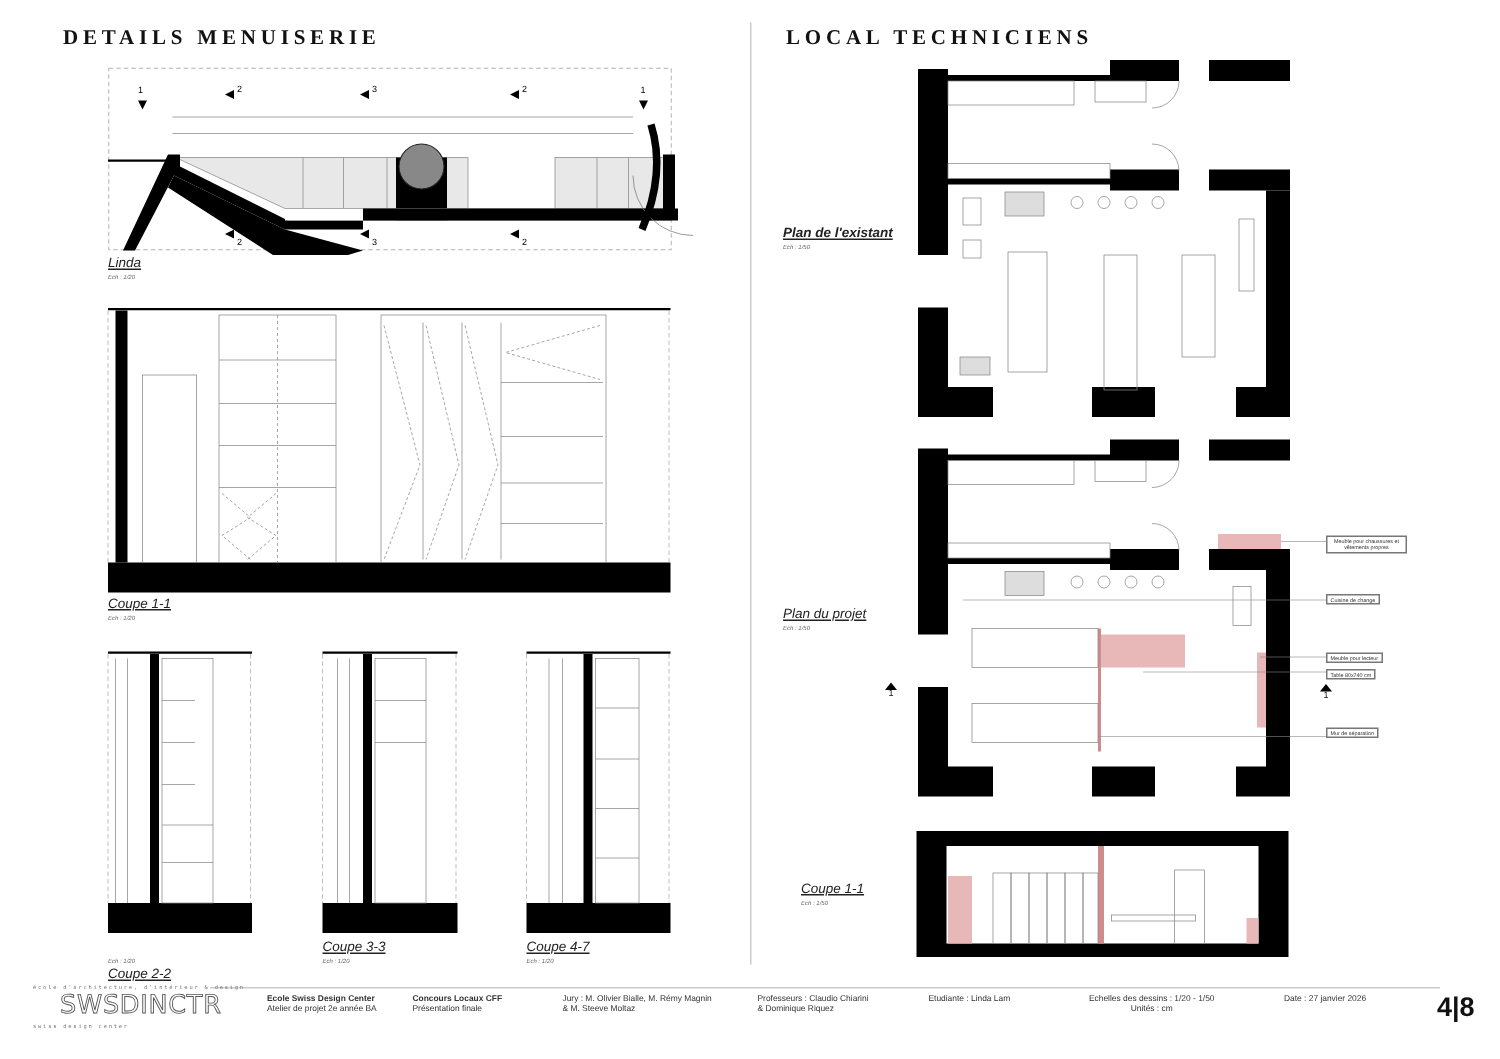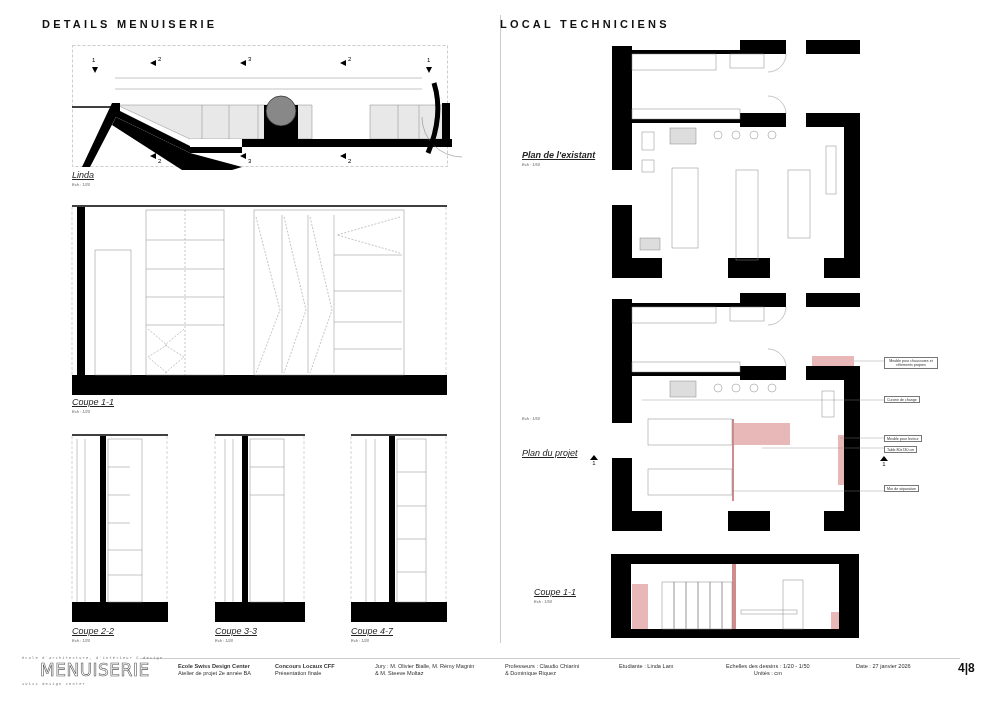--- a/index.html
+++ b/index.html
@@ -1,26 +1,26 @@
 <!DOCTYPE html>
 <html><head>
 <meta charset="utf-8">
 <style>
   html,body{margin:0;padding:0;background:#fff;}
   body{width:1000px;height:706px;position:relative;overflow:hidden;font-family:"Liberation Sans",sans-serif;color:#111;}
   .abs{position:absolute;}
-  .section-title{font-weight:bold;font-size:11px;letter-spacing:3.2px;}
+  .section-title{font-weight:bold;font-size:14px;letter-spacing:3.2px;font-family:Liberation Serif, serif;}
   .dwg-title{font-style:italic;font-size:9px;text-decoration:underline;color:#222;}
   .dwg-scale{font-size:4px;color:#666;font-style:italic;}
   .divider-v{width:1px;background:#ccc;}
   .footer-line{height:1px;background:#ccc;}
   .ft{font-size:5.6px;line-height:7px;color:#333;}
   .ft b{font-weight:bold;}
   .callout{font-size:3.6px;line-height:4.4px;border:0.6px solid #777;padding:0.5px 2px;background:#fff;color:#333;text-align:center;}
-  .page-num{font-size:12px;font-weight:bold;}
+  .page-num{font-size:18px;font-weight:bold;}
   svg{position:absolute;overflow:visible;}
   .logo-big{font-size:17px;letter-spacing:0.5px;color:#fff;-webkit-text-stroke:0.6px #555;font-family:"DejaVu Sans",sans-serif;}
   .logo-small{font-size:3.6px;color:#777;letter-spacing:1.2px;font-family:"DejaVu Sans Mono",monospace;}
 </style>
 </head>
 <body>
 
 <div class="abs section-title" style="left:42px;top:18px;">DETAILS MENUISERIE</div>
 
 <svg style="left:72px;top:45px;" width="378" height="125" viewBox="0 0 378 125">
@@ -145,30 +145,30 @@
     <line x1="46" y1="38" x2="75" y2="38"></line>
       <line x1="46" y1="72" x2="75" y2="72"></line>
     <line x1="46" y1="105" x2="75" y2="105"></line>
       <line x1="46" y1="138" x2="75" y2="138"></line>
     <line x1="15" y1="5" x2="15" y2="168"></line>
       <line x1="24" y1="5" x2="24" y2="168"></line>
   </g>
   <line x1="0" y1="2" x2="0" y2="168" stroke="#aaa" stroke-width="0.5" stroke-dasharray="3,2"></line>
   <line x1="95" y1="2" x2="95" y2="168" stroke="#aaa" stroke-width="0.5" stroke-dasharray="3,2"></line>
 </svg>
-<div class="abs dwg-title" style="left:72px;top:626px;">Coupe 2-2</div>
+<div class="abs dwg-title" style="left:72px;top:644px;">Coupe 2-2</div>
 <div class="abs dwg-scale" style="left:72px;top:638px;">Ech : 1/20</div>
 <div class="abs dwg-title" style="left:215px;top:626px;text-decoration:underline;">Coupe 3-3</div>
 <div class="abs dwg-scale" style="left:215px;top:638px;">Ech : 1/20</div>
 <div class="abs dwg-title" style="left:351px;top:626px;">Coupe 4-7</div>
 <div class="abs dwg-scale" style="left:351px;top:638px;">Ech : 1/20</div>
 
 <div class="abs divider-v" style="left:500px;top:15px;height:628px;"></div>
 
-<div class="abs section-title" style="left:500px;top:18px;">LOCAL TECHNICIENS</div>
+<div class="abs section-title" style="left:524px;top:18px;">LOCAL TECHNICIENS</div>
 
 <svg style="left:612px;top:40px;" width="248" height="240" viewBox="0 0 248 240">
   <rect x="0" y="6" width="20" height="124" fill="#000"></rect>
   <rect x="0" y="165" width="20" height="73" fill="#000"></rect>
   <rect x="20" y="10" width="108" height="4" fill="#000"></rect>
   <rect x="128" y="0" width="46" height="14" fill="#000"></rect>
   <rect x="194" y="0" width="54" height="14" fill="#000"></rect>
   <rect x="20" y="79" width="108" height="4" fill="#000"></rect>
   <rect x="128" y="73" width="46" height="14" fill="#000"></rect>
   <rect x="194" y="73" width="54" height="14" fill="#000"></rect>
@@ -232,21 +232,21 @@
     <path d="M 156 56 A 18 18 0 0 1 174 74"></path>
   </g>
   <g stroke="#888" stroke-width="0.4">
     <line x1="242" y1="68" x2="272" y2="68"></line>
     <line x1="30" y1="107" x2="272" y2="107"></line>
     <line x1="228" y1="145" x2="272" y2="145"></line>
     <line x1="150" y1="155" x2="272" y2="155"></line>
     <line x1="120" y1="198" x2="272" y2="198"></line>
   </g>
 </svg>
-<div class="abs dwg-title" style="left:522px;top:404px;margin-top:44px;">Plan du projet</div>
+<div class="abs dwg-title" style="left:522px;top:404px;">Plan du projet</div>
 <div class="abs dwg-scale" style="left:522px;top:416px;">Ech : 1/50</div>
 <div class="abs" style="left:590px;top:455px;font-size:6px;text-align:center;">
   <div style="width:0;height:0;border-left:4px solid transparent;border-right:4px solid transparent;border-bottom:5px solid #000;"></div>
   <div>1</div>
 </div>
 <div class="abs" style="left:880px;top:456px;font-size:6px;text-align:center;">
   <div style="width:0;height:0;border-left:4px solid transparent;border-right:4px solid transparent;border-bottom:5px solid #000;"></div>
   <div>1</div>
 </div>
 
@@ -271,21 +271,21 @@
       <rect x="111" y="28" width="10" height="47"></rect>
     <rect x="130" y="56" width="56" height="4"></rect>
     <rect x="172" y="26" width="20" height="49"></rect>
   </g>
 </svg>
 <div class="abs dwg-title" style="left:534px;top:587px;">Coupe 1-1</div>
 <div class="abs dwg-scale" style="left:534px;top:599px;">Ech : 1/50</div>
 
 <div class="abs footer-line" style="left:140px;top:658px;width:820px;"></div>
 <div class="abs logo-small" style="left:22px;top:656px;">école d'architecture, d'intérieur &amp; design</div>
-<div class="abs logo-big" style="left:40px;top:660px;">MENUISERIE</div>
+<div class="abs logo-big" style="left:40px;top:660px;">SWSDINCTR</div>
 <div class="abs logo-small" style="left:22px;top:682px;">swiss design center</div>
 
 <div class="abs ft" style="left:178px;top:663px;">
   <b>Ecole Swiss Design Center</b><br>
   <span>Atelier de projet 2e année BA</span>
 </div>
 <div class="abs ft" style="left:275px;top:663px;">
   <b>Concours Locaux CFF</b><br>
   <span>Présentation finale</span>
 </div>

